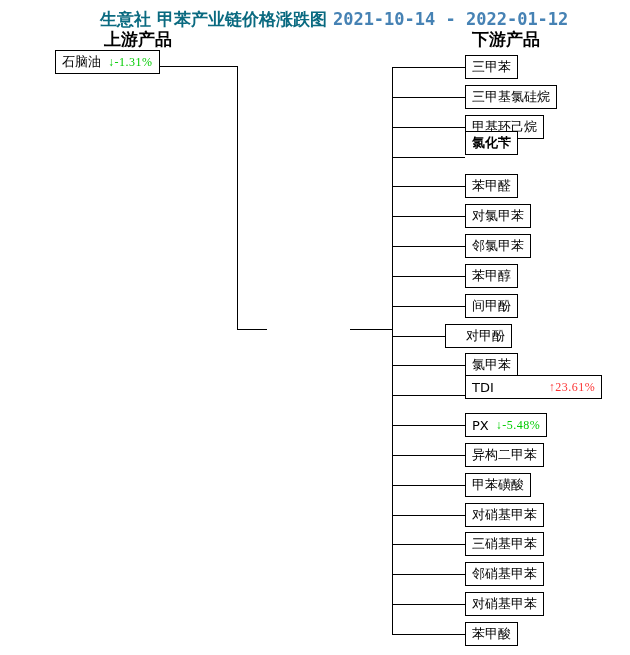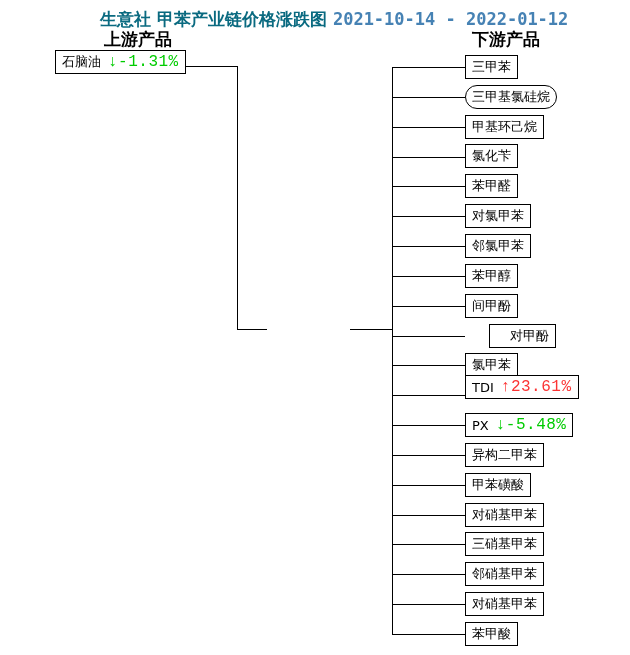--- a/index.html
+++ b/index.html
@@ -26,22 +26,22 @@
   .line { position:absolute; background:#000; z-index:1; }
   .node {
     position:absolute;
     display:inline-flex; align-items:center;
     height:24px; padding:0 6px;
     border:1px solid #000; background:#fff;
     font-size:13px; color:#000;
     white-space:nowrap; z-index:2;
   }
   .node .value {
-    font-family:Liberation Mono, monospace;
-    font-size:16px; margin-left:7px; letter-spacing:0.5px;
+    font-family:Liberation Serif, serif;
+    font-size:12px; margin-left:7px; letter-spacing:0.5px;
   }
   .node .name.toluene { color:#e87211; }
   .val-down { color:#00cc00; }
   .val-up { color:#fb3333; }
 </style>
 </head>
 <body>
 
 <div class="canvas">
 
@@ -63,29 +63,29 @@
     <span class="value val-down"><span>↓</span><span>-1.31%</span></span>
   </div>
 
 
   <div id="downstream-container">
       <div class="line" style="left: 392px; top: 67px; width: 73px; height: 1px;"></div>
       <div class="node" style="left: 465px; top: 55px;">
         <span class="name">三甲苯</span>
       </div>
       <div class="line" style="left: 392px; top: 97px; width: 73px; height: 1px;"></div>
-      <div class="node" style="left: 465px; top: 85px; border-radius: 12px;">
+      <div class="node" style="left: 465px; top: 85px;">
         <span class="name">三甲基氯硅烷</span>
       </div>
       <div class="line" style="left: 392px; top: 127px; width: 73px; height: 1px;"></div>
       <div class="node" style="left: 465px; top: 115px;">
         <span class="name">甲基环己烷</span>
       </div>
       <div class="line" style="left: 392px; top: 157px; width: 73px; height: 1px;"></div>
-      <div class="node" style="left: 465px; top: 144px;">
+      <div class="node" style="left: 465px; top: 131px; font-weight: bold;">
         <span class="name">氯化苄</span>
       </div>
       <div class="line" style="left: 392px; top: 186px; width: 73px; height: 1px;"></div>
       <div class="node" style="left: 465px; top: 174px;">
         <span class="name">苯甲醛</span>
       </div>
       <div class="line" style="left: 392px; top: 216px; width: 73px; height: 1px;"></div>
       <div class="node" style="left: 465px; top: 204px;">
         <span class="name">对氯甲苯</span>
       </div>
@@ -95,29 +95,29 @@
       </div>
       <div class="line" style="left: 392px; top: 276px; width: 73px; height: 1px;"></div>
       <div class="node" style="left: 465px; top: 264px;">
         <span class="name">苯甲醇</span>
       </div>
       <div class="line" style="left: 392px; top: 306px; width: 73px; height: 1px;"></div>
       <div class="node" style="left: 465px; top: 294px;">
         <span class="name">间甲酚</span>
       </div>
       <div class="line" style="left: 392px; top: 336px; width: 73px; height: 1px;"></div>
-      <div class="node" style="left: 489px; top: 324px; padding-left: 20px;">
+      <div class="node" style="left: 445px; top: 324px; padding-left: 20px;">
         <span class="name">对甲酚</span>
       </div>
       <div class="line" style="left: 392px; top: 365px; width: 73px; height: 1px;"></div>
       <div class="node" style="left: 465px; top: 353px;">
         <span class="name">氯甲苯</span>
       </div>
       <div class="line" style="left: 392px; top: 395px; width: 73px; height: 1px;"></div>
-      <div class="node" style="left: 465px; top: 375px;">
+      <div class="node" style="left: 465px; top: 375px; gap: 48px;">
         <span class="name">TDI</span>
         <span class="value val-up"><span>↑</span><span>23.61%</span></span>
       </div>
       <div class="line" style="left: 392px; top: 425px; width: 73px; height: 1px;"></div>
       <div class="node" style="left: 465px; top: 413px;">
         <span class="name">PX</span>
         <span class="value val-down"><span>↓</span><span>-5.48%</span></span>
       </div>
       <div class="line" style="left: 392px; top: 455px; width: 73px; height: 1px;"></div>
       <div class="node" style="left: 465px; top: 443px;">

